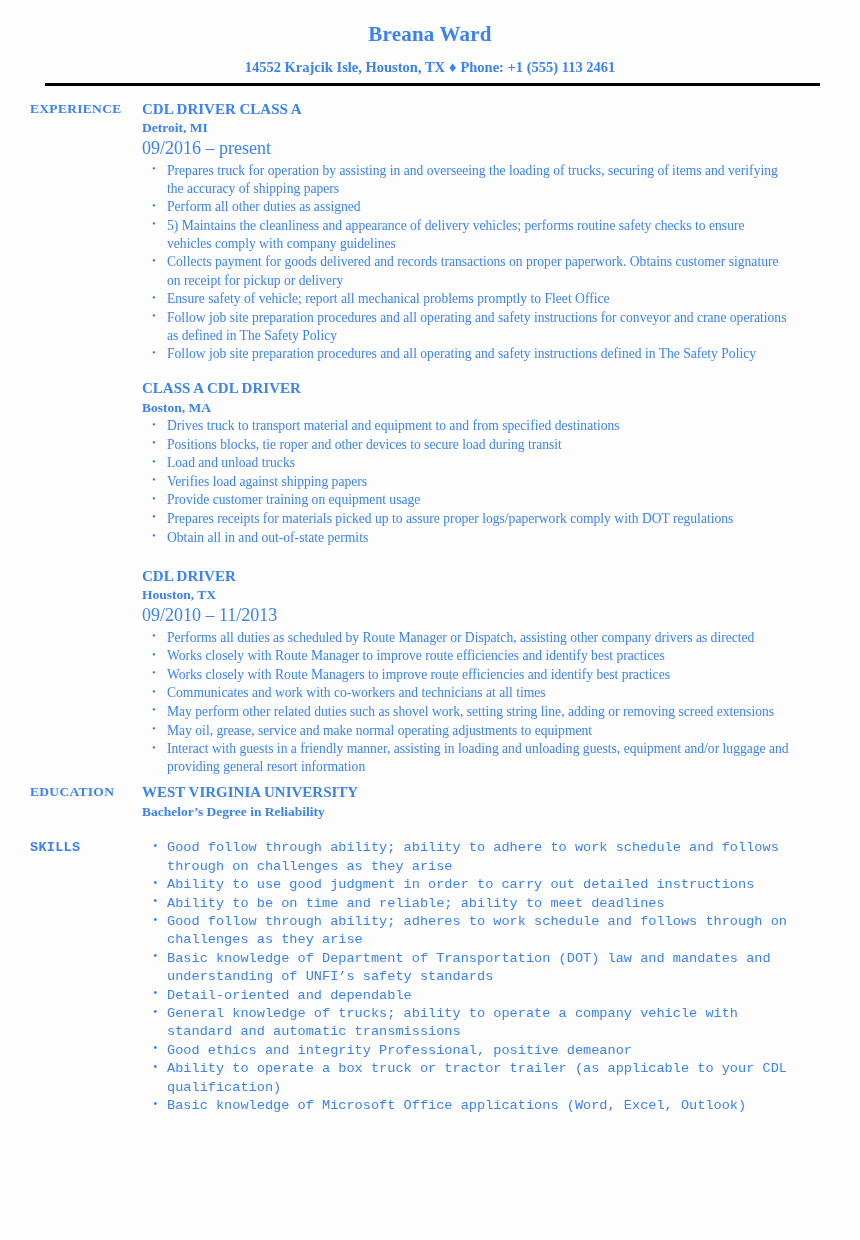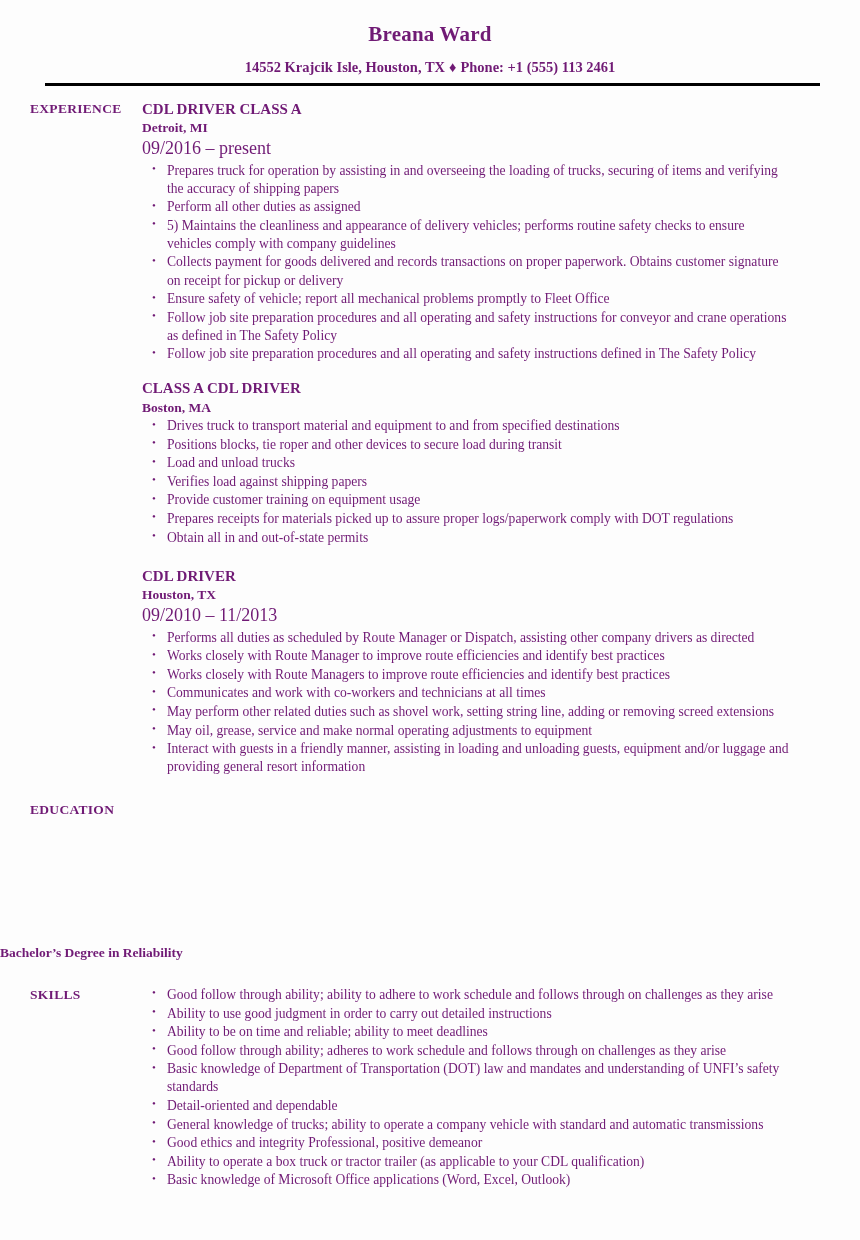--- a/index.html
+++ b/index.html
@@ -8,21 +8,21 @@
     padding: 0;
     background: #8a8a8a;
   }
   .page {
     position: relative;
     width: 860px;
     height: 1240px;
     margin: 0 auto;
     background: #fdfdfd;
     font-family: "Liberation Serif", "DejaVu Serif", serif;
-    color: #701a75;
+    color: #3b82f6;
     overflow: hidden;
     box-sizing: border-box;
   }
 
   
   .header {
     padding-top: 22px;
   }
   .name {
     text-align: center;
@@ -128,22 +128,22 @@
     line-height: 1.3;
   }
   .edu-degree {
     font-weight: bold;
     font-size: 13.5px;
     line-height: 1.35;
     margin-top: 1px;
   }
 
   .section-experience { margin-bottom: 0; }
-  .section-education { margin-top: 24px; flex-direction: column; }
-  .section-skills { margin-top: 24px; }
+  .section-education { margin-top: 6px; }
+  .section-skills { margin-top: 18px; font-family: Liberation Mono, monospace; }
 </style>
 </head>
 <body>
 
 <div class="page">
 
   <div class="header">
     <div class="name">Breana Ward</div>
     <div class="contact">
       <span>14552 Krajcik Isle, Houston, TX</span><span class="sep">♦</span><span>Phone: +1 (555) 113 2461</span>
@@ -200,20 +200,21 @@
             <li>Interact with guests in a friendly manner, assisting in loading and unloading guests, equipment and/or luggage and providing general resort information</li>
           </ul>
         </div>
 
       </div>
     </div>
 
     <div class="section section-education">
       <div class="label-col">EDUCATION</div>
       <div class="content-col">
+        <div class="edu-school">WEST VIRGINIA UNIVERSITY</div>
         <div class="edu-degree">Bachelor’s Degree in Reliability</div>
       </div>
     </div>
 
     <div class="section section-skills">
       <div class="label-col">SKILLS</div>
       <div class="content-col">
         <ul class="bullets skills-list">
           <li>Good follow through ability; ability to adhere to work schedule and follows through on challenges as they arise</li>
           <li>Ability to use good judgment in order to carry out detailed instructions</li>

